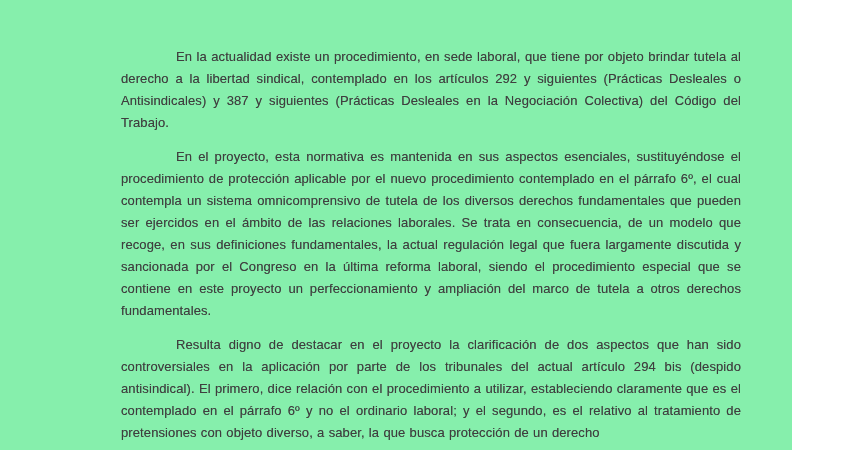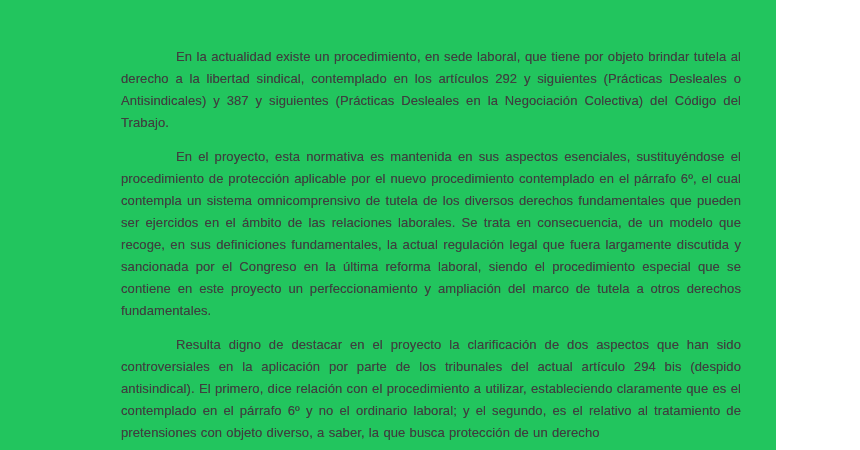--- a/index.html
+++ b/index.html
@@ -7,21 +7,22 @@
     padding: 0;
     width: 860px;
     height: 450px;
     background: #ffffff;
     overflow: hidden;
   }
   .page {
     position: relative;
     width: 776px;
     height: 450px;
-    background: #22c55e;
+    background: #86efac;
+    padding-left: 16px;
   }
   .text-block {
     position: absolute;
     left: 121px;
     top: 46px;
     width: 620px;
   }
   .text-block p {
     margin: 0 0 12px 0;
     font-family: "Liberation Sans", "DejaVu Sans", sans-serif;

